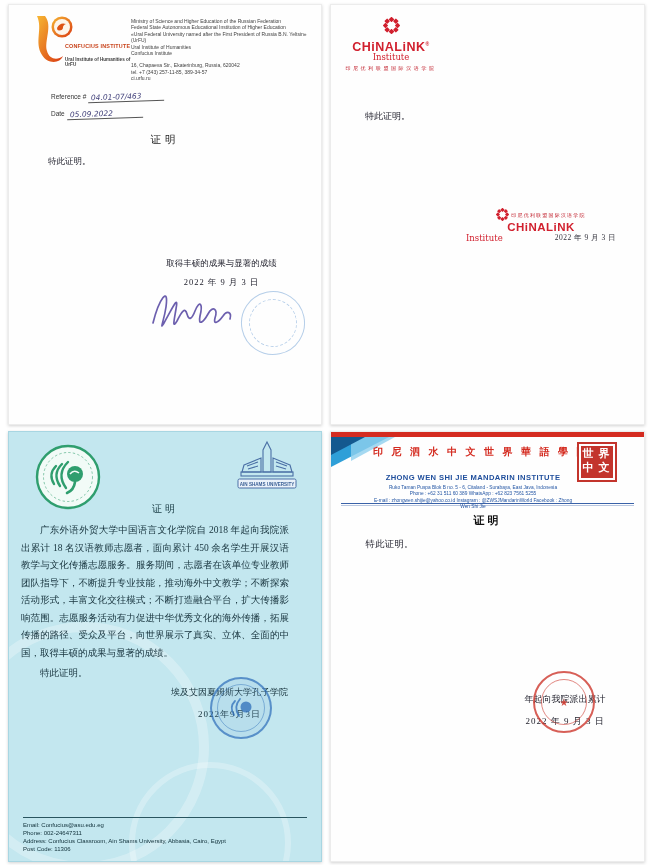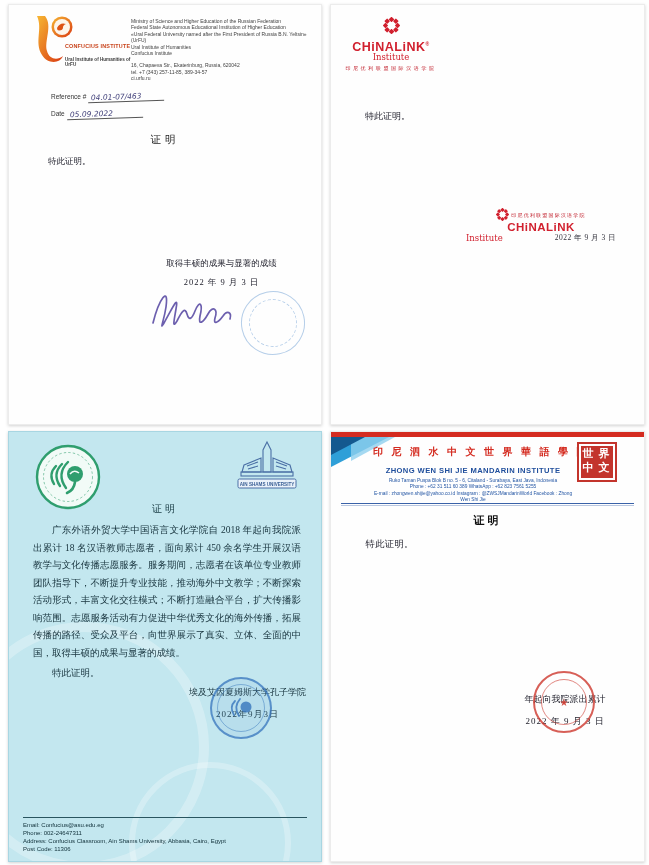--- a/index.html
+++ b/index.html
@@ -64,23 +64,23 @@
   .c-sig-brand{text-align:center;font-weight:bold;color:#d1202e;font-size:11.5px;
       letter-spacing:.5px;line-height:12px;}
   .c-sig-row3{display:flex;justify-content:space-between;align-items:flex-end;padding:0 4px;}
   .c-sig-date{font-family:"Liberation Serif",serif;font-size:7.5px;color:#33333d;letter-spacing:.5px;}
 
   
   .a-logo-ci{position:absolute;top:12px;left:26px;}
   .a-emblem{position:absolute;top:7px;left:222px;}
   .a-title{position:absolute;top:70px;left:0;width:100%;text-align:center;
       font-size:10px;letter-spacing:3px;color:#173a42;}
-  .a-body{position:absolute;top:90px;left:24px;width:268px;font-size:9.5px;
+  .a-body{position:absolute;top:90px;left:12px;width:268px;font-size:9.5px;
       line-height:17.5px;text-align:justify;color:#16323c;}
-  .a-signer{position:absolute;top:254px;left:166px;width:145px;text-align:center;
+  .a-signer{position:absolute;top:254px;left:148px;width:145px;text-align:center;
       font-size:9px;color:#16323c;}
   .a-sign-date{margin-top:9px;letter-spacing:1px;}
   #stamp-asu{top:245px;left:201px;width:58px;height:58px;
       border:2px solid rgba(45,110,185,.7);background:rgba(120,170,220,.14);}
   #stamp-asu .stamp-inner{border:1px solid rgba(45,110,185,.45);inset:5px;}
   .a-footer{position:absolute;left:14px;right:14px;bottom:8px;border-top:1px solid #29555f;
       padding-top:3px;font-family:"Liberation Sans",sans-serif;font-size:6px;
       line-height:8px;color:#0f2f38;}
   .watermark{position:absolute;border-radius:50%;border:10px solid rgba(255,255,255,.28);}
   #wm1{width:230px;height:230px;left:-50px;top:190px;}
@@ -89,21 +89,21 @@
   
   .z-topbar{position:absolute;top:0;left:0;right:0;height:5px;background:#d42b20;}
   .z-tri1{position:absolute;top:5px;left:0;width:58px;height:30px;background:#2f9fd8;
       clip-path:polygon(0 0,100% 0,0 100%);}
   .z-tri2{position:absolute;top:5px;left:0;width:34px;height:18px;background:#14598f;
       clip-path:polygon(0 0,100% 0,0 100%);}
   .z-tri3{position:absolute;top:5px;left:20px;width:44px;height:24px;background:#8ed0ee;
       clip-path:polygon(0 0,100% 0,0 100%);opacity:.8;}
   .z-header{position:absolute;top:13px;left:42px;width:200px;text-align:center;}
   .z-org-cn{color:#d42b20;font-weight:bold;font-size:10px;letter-spacing:3px;white-space:nowrap;}
-  .z-org-en{color:#1f4e9c;font-weight:bold;font-size:7.6px;letter-spacing:.4px;margin-top:7px;
+  .z-org-en{color:#1f4e9c;font-weight:bold;font-size:7.6px;letter-spacing:.4px;margin-top:14px;
       font-family:"Liberation Sans",sans-serif;white-space:nowrap;}
   .z-addr{color:#2456a4;font-size:4.8px;line-height:6.4px;margin-top:3px;
       font-family:"Liberation Sans",sans-serif;}
   .z-seal{position:absolute;top:10px;left:246px;width:40px;height:40px;box-sizing:border-box;
       background:#fff;border:2.5px solid #c3342c;padding:2px;}
   .z-seal-grid{width:100%;height:100%;background:#c3342c;color:#fff;display:flex;
       flex-direction:row;justify-content:center;font-weight:bold;font-size:11px;
       line-height:14px;text-align:center;letter-spacing:2px;}
   .z-divider{position:absolute;top:71px;left:10px;right:10px;height:0;
       border-top:1.2px solid #3a62a8;box-shadow:0 2px 0 rgba(58,98,168,.35);}

